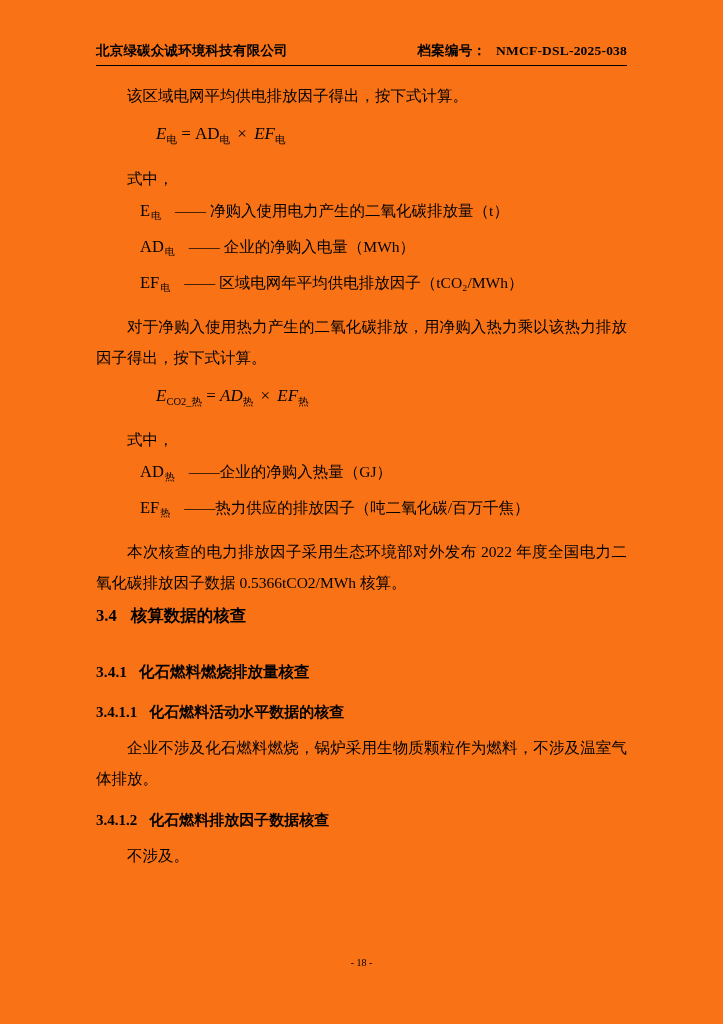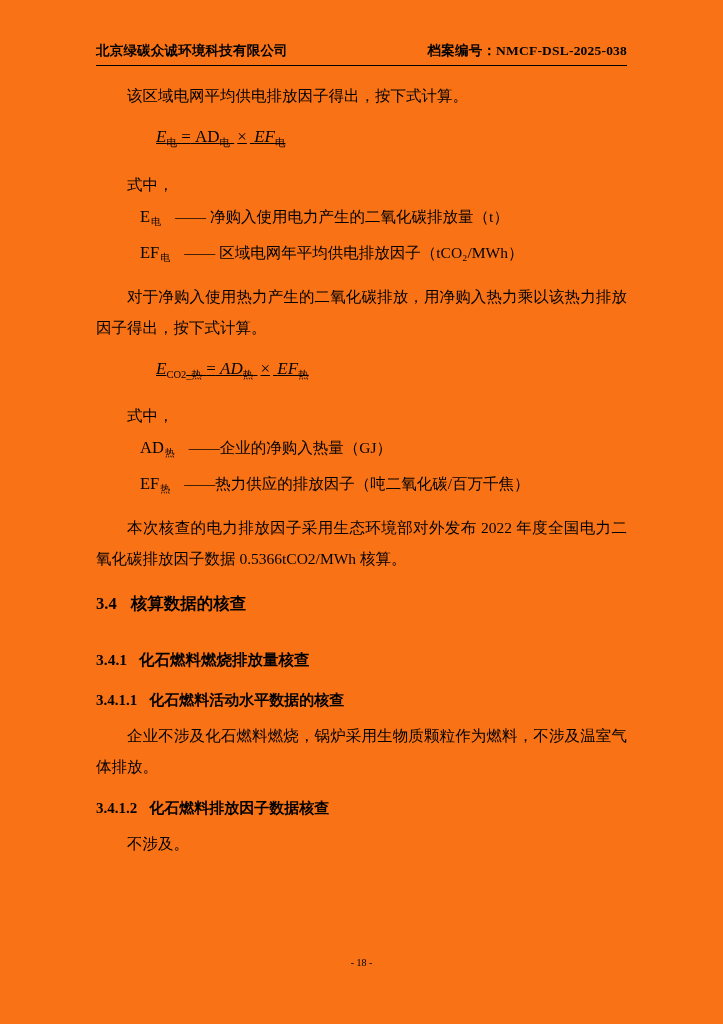--- a/index.html
+++ b/index.html
@@ -33,21 +33,21 @@
     font-weight: bold;
     letter-spacing: 0.2px;
     padding-bottom: 5px;
   }
   .header-left {
     font-family: "Liberation Serif", "DejaVu Serif", serif;
   }
   .header-right {
     display: flex;
     align-items: baseline;
-    gap: 0;
+    gap: 10px;
   }
   .header-right .hdr-label { font-weight: bold; }
   .header-right .hdr-value { font-weight: bold; font-family: "Liberation Serif", serif; }
   .header-rule {
     border-bottom: 1.2px solid #000;
     margin-bottom: 14px;
   }
   
   p.body {
     font-size: 15.5px;
@@ -56,23 +56,22 @@
     text-align: justify;
     text-justify: inter-ideograph;
   }
   p.indent { text-indent: 2em; }
   
   .formula {
     font-family: "Liberation Serif", "DejaVu Serif", serif;
     font-size: 17px;
     font-style: italic;
     margin: 10px 0 10px 60px;
-    line-height: 32px;
+    line-height: 26px;
     white-space: nowrap;
-    text-decoration: underline;
   }
   .formula .up { font-style: normal; }
   .formula sub {
     font-size: 10.5px;
     font-style: normal;
     vertical-align: -0.35em;
   }
   .formula .times { font-style: normal; padding: 0 3px; }
   
   .defline {
@@ -97,21 +96,21 @@
   .defline .dash2 {
     padding: 0 0 0 14px;
   }
   .defline .desc { }
   
   .gap-sm { height: 7px; }
   
   h2.h2 {
     font-size: 16.5px;
     font-weight: bold;
-    margin: 16px 0 8px 0;
+    margin: 4px 0 8px 0;
     line-height: 28px;
   }
   h2.h2 .num { padding-right: 14px; }
   h3.h3 {
     font-size: 15.5px;
     font-weight: bold;
     margin: 28px 0 6px 0;
     line-height: 28px;
   }
   h3.h3 .num { padding-right: 12px; }
@@ -158,20 +157,23 @@
       <span class="times">×</span>
       <span>EF</span><sub>电</sub>
     </div>
 
     <p class="body indent">式中，</p>
 
     <div class="defline">
       <span class="sym">E</span><span class="sub">电</span><span class="dash">——</span><span class="desc">净购入使用电力产生的二氧化碳排放量（t）</span>
     </div>
     <div class="defline">
+      <span class="sym">AD</span><span class="sub">电</span><span class="dash">——</span><span class="desc">企业的净购入电量（MWh）</span>
+    </div>
+    <div class="defline">
       <span class="sym">EF</span><span class="sub">电</span><span class="dash">——</span><span class="desc">区域电网年平均供电排放因子（tCO₂/MWh）</span>
     </div>
 
     <div class="gap-sm"></div>
 
     <p class="body indent">对于净购入使用热力产生的二氧化碳排放，用净购入热力乘以该热力排放因子得出，按下式计算。</p>
 
     <div class="formula">
       <span>E</span><sub><span>CO</span><span>2</span><span>_热</span></sub>
       <span class="up">=</span>

